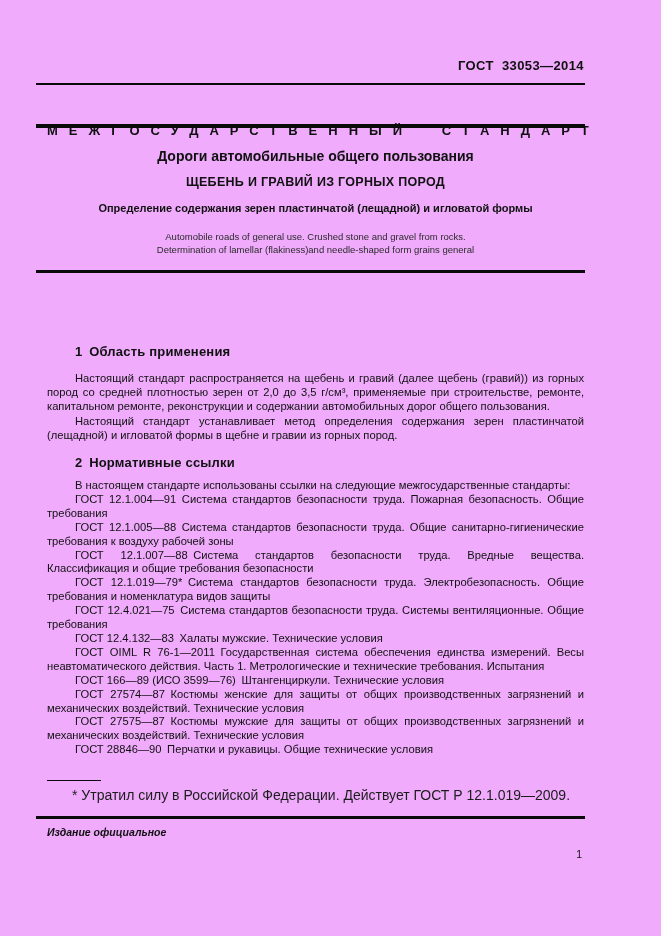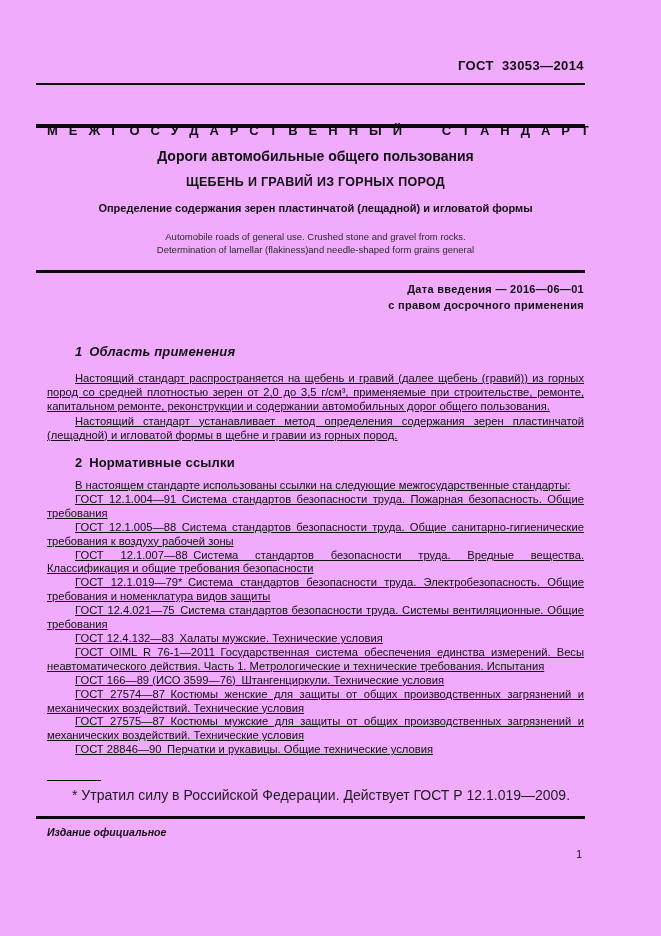--- a/index.html
+++ b/index.html
@@ -71,30 +71,29 @@
     line-height: 16px;
     letter-spacing: 0.3px;
   }
   .heading {
     position: absolute;
     left: 75px;
     font-size: 13px;
     font-weight: bold;
     letter-spacing: 0.2px;
   }
-  .h-sec1 { top: 344px; font-style: italic; }
+  .h-sec1 { top: 344px; }
   .h-sec2 { top: 455px; }
 
   .body-text {
     position: absolute;
     left: 47px;
     width: 537px;
     font-size: 11.2px;
     text-align: justify;
-    text-decoration: underline;
   }
   .sec1-body { top: 371px; line-height: 14.2px; }
   .sec2-body { top: 479px; line-height: 13.9px; }
   .body-text p {
     margin: 0;
     text-indent: 28px;
   }
   .footnote-rule {
     position: absolute;
     top: 780px;
@@ -138,24 +137,20 @@
   <div class="rule rule-thick"></div>
 
   <div class="title-block t-group">Дороги автомобильные общего пользования</div>
   <div class="title-block t-main">ЩЕБЕНЬ И ГРАВИЙ ИЗ ГОРНЫХ ПОРОД</div>
   <div class="title-block t-sub">Определение содержания зерен пластинчатой (лещадной) и игловатой формы</div>
   <div class="title-block t-en1">Automobile roads of general use. Crushed stone and gravel from rocks.</div>
   <div class="title-block t-en2">Determination of lamellar (flakiness)and needle-shaped form grains general</div>
 
   <div class="rule rule-mid"></div>
 
-  <div class="date-block">
-    <div>Дата введения — 2016—06—01</div>
-    <div>с правом досрочного применения</div>
-  </div>
 
   <div class="heading h-sec1">1 Область применения</div>
 
   <div class="body-text sec1-body">
     <p>Настоящий стандарт распространяется на щебень и гравий (далее щебень (гравий)) из горных пород со средней плотностью зерен от 2,0 до 3,5 г/см³, применяемые при строительстве, ремонте, капитальном ремонте, реконструкции и содержании автомобильных дорог общего пользования.</p>
     <p>Настоящий стандарт устанавливает метод определения содержания зерен пластинчатой (лещадной) и игловатой формы в щебне и гравии из горных пород.</p>
   </div>
 
   <div class="heading h-sec2">2 Нормативные ссылки</div>
 

